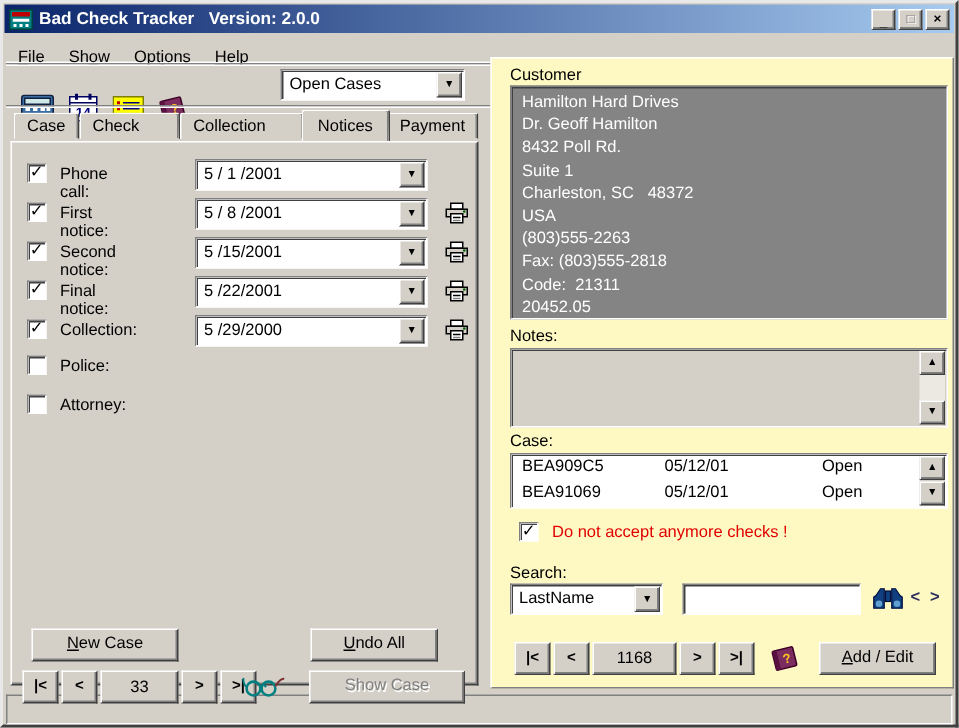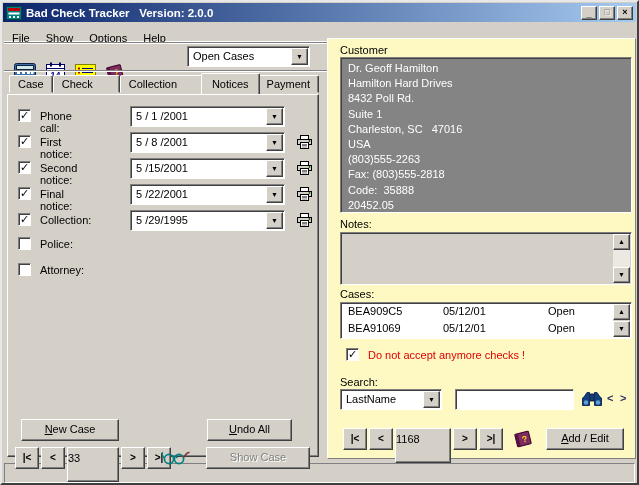--- a/index.html
+++ b/index.html
@@ -43,21 +43,21 @@
     background:#d4d0c8; border:1px solid; border-color:#fff #404040 #404040 #fff; box-shadow:inset -1px -1px 0 #808080;
     font-size:7px; text-align:center; line-height:16px; color:#000; cursor:default; }
 
   .btn {
     position:absolute; height:22px; background:#d4d0c8; text-align:center; line-height:19px;
     border:1px solid; border-color:#fff #404040 #404040 #fff; box-shadow:inset -1px -1px 0 #808080, inset 1px 1px 0 #d4d0c8;
     cursor:default;
   }
   .btn.dis { color:#808080; text-shadow:1px 1px 0 #fff; }
   .navbtn { width:24px; font-weight:bold; font-size:10px; }
-  .navval { position:absolute; height:35px; background:#d4d0c8; text-align:left; line-height:20px;
+  .navval { position:absolute; height:22px; background:#d4d0c8; text-align:center; line-height:20px;
     border:1px solid; border-color:#fff #404040 #404040 #fff; box-shadow:inset -1px -1px 0 #808080; }
 
   
   .tabctrl { position:absolute; left:5px; top:71px; width:312px; height:384px; }
   .tabstrip { position:absolute; left:0; top:0; right:0; height:21px; display:flex; align-items:center; padding-left:2px; }
   .tab {
     height:18px; line-height:17px; padding:0 8px; background:#d4d0c8;
     border:1px solid; border-color:#fff #404040 transparent #fff; box-shadow:inset -1px 0 0 #808080;
     border-radius:2px 2px 0 0; position:relative; z-index:1; cursor:default;
   }
@@ -275,21 +275,21 @@
               <line x1="6" y1="11" x2="11" y2="11" stroke="#000"></line>
               <line x1="6" y1="13" x2="11" y2="13" stroke="#808080"></line>
               <circle cx="13.5" cy="7" r="0.9" fill="#006000"></circle>
             </svg></span>
       </div>
 
       <div class="noterow" style="top:115px;">
         <span class="cb">✓</span>
         <span class="lbl">Collection:</span>
         <span class="combo">
-            <span class="val">5 /29/1995</span>
+            <span class="val">5 /29/2000</span>
             <span class="drop">▼</span>
           </span>
         <span class="printer"><svg width="17" height="16" viewBox="0 0 17 16">
               <rect x="4.5" y="1.5" width="8" height="4" fill="#fff" stroke="#000"></rect>
               <rect x="1.5" y="5.5" width="14" height="5" fill="#d4d0c8" stroke="#000"></rect>
               <rect x="4.5" y="8.5" width="8" height="6" fill="#fff" stroke="#000"></rect>
               <line x1="6" y1="11" x2="11" y2="11" stroke="#000"></line>
               <line x1="6" y1="13" x2="11" y2="13" stroke="#808080"></line>
               <circle cx="13.5" cy="7" r="0.9" fill="#006000"></circle>
             </svg></span>
@@ -325,42 +325,42 @@
       </span>
 
       <div class="btn dis" style="left:198px; top:352px; width:104px;">Show Case</div>
     </div>
   </div>
 
   <div class="rpanel">
 
     <span class="rlabel" style="top:5px;">Customer</span>
     <div class="custbox">
+      <div>Hamilton Hard Drives</div>
       <div>Dr. Geoff Hamilton</div>
-      <div>Hamilton Hard Drives</div>
       <div>8432 Poll Rd.</div>
       <div>Suite 1</div>
-      <div>Charleston, SC   47016</div>
+      <div>Charleston, SC   48372</div>
       <div>USA</div>
       <div>(803)555-2263</div>
       <div>Fax: (803)555-2818</div>
-      <div>Code:  35888</div>
+      <div>Code:  21311</div>
       <div>20452.05</div>
     </div>
 
     <span class="rlabel" style="top:179px;">Notes:</span>
     <div class="notesbox">
       <span></span>
       <div class="vsb">
         <div class="sbtn up">▲</div>
         <div class="sbtn dn">▼</div>
       </div>
     </div>
 
-    <span class="rlabel" style="top:249px;">Cases:</span>
+    <span class="rlabel" style="top:249px;">Case:</span>
     <div class="casesbox">
       <div class="caserow" style="top:1px;">
         <span class="c1">BEA909C5</span>
         <span class="c2">05/12/01</span>
         <span class="c3">Open</span>
       </div>
       <div class="caserow" style="top:18px;">
         <span class="c1">BEA91069</span>
         <span class="c2">05/12/01</span>
         <span class="c3">Open</span>

